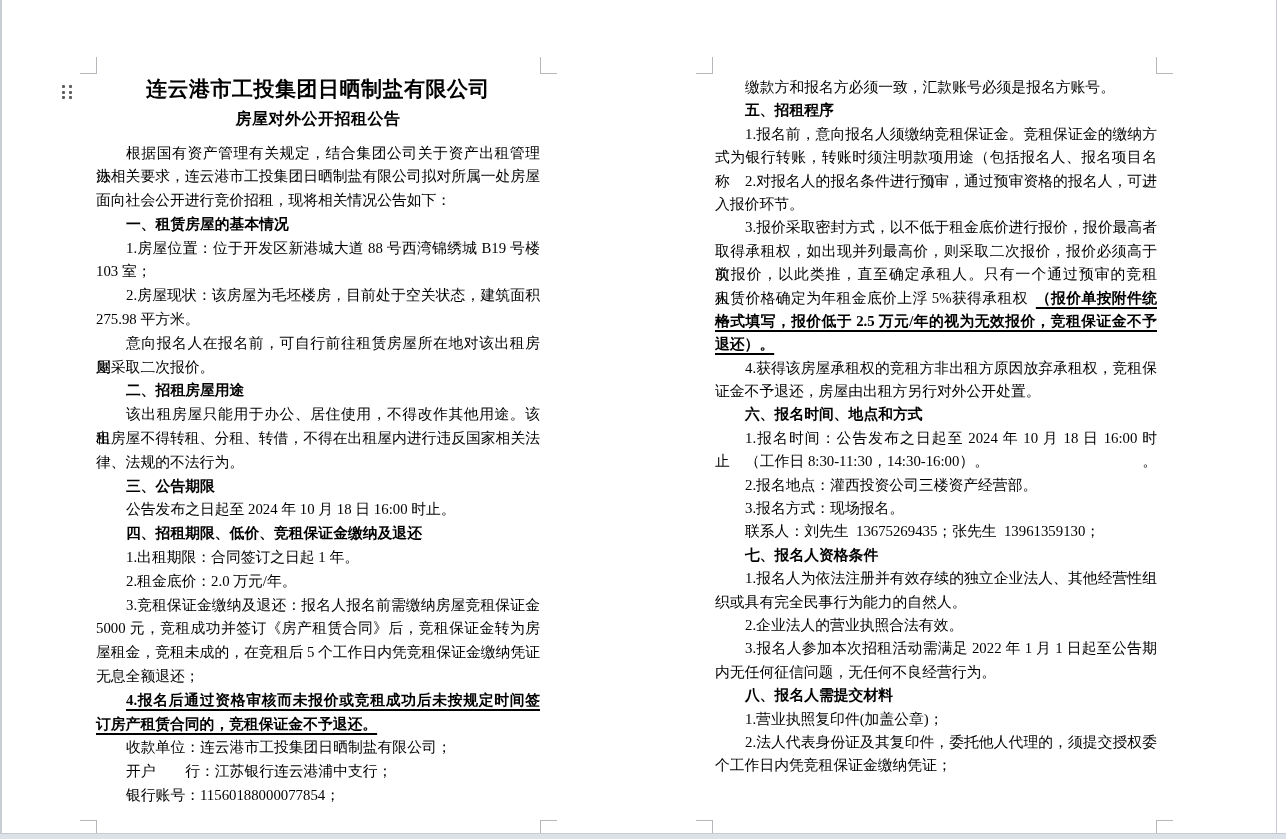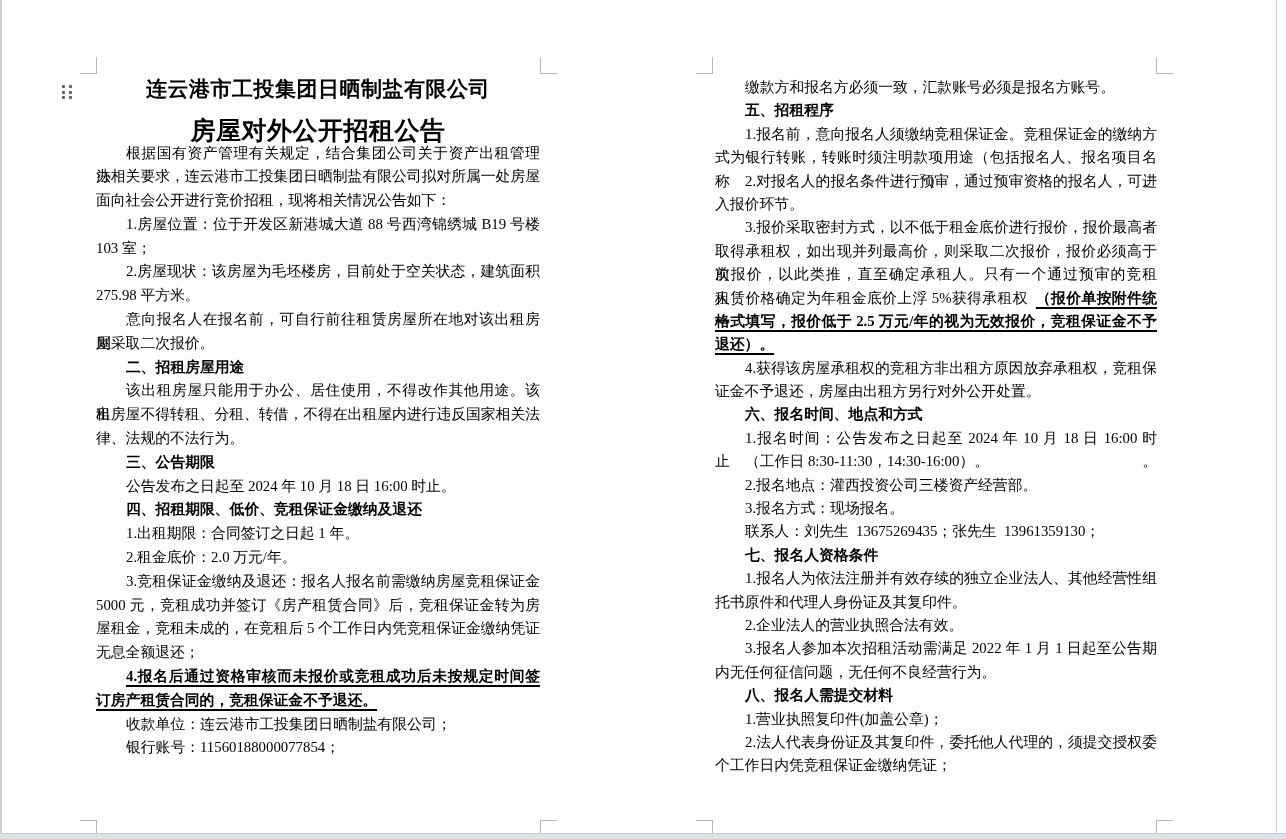--- a/index.html
+++ b/index.html
@@ -33,21 +33,21 @@
     grid-template-columns:3px 3px;grid-auto-rows:3px;column-gap:3.5px;row-gap:2.5px;}
   .handle .dot{width:3px;height:3px;background:#5c5c5c;border-radius:1px;}
 
   
   .col{position:absolute;top:0;}
   #p1 .col{left:94px;width:444px;}
   #p2 .col{left:97px;width:442px;}
 
   .t{position:absolute;left:0;width:100%;text-align:center;font-weight:bold;white-space:nowrap;}
   .t1{top:74px;height:30px;line-height:30px;font-size:21px;letter-spacing:0.5px;}
-  .t2{top:116px;height:30px;line-height:30px;font-size:25px;letter-spacing:0.5px;}
+  .t2{top:104px;height:30px;line-height:30px;font-size:16px;letter-spacing:0.5px;}
 
   .lines{position:absolute;left:0;width:100%;}
   #p1 .lines{top:141.5px;}
   #p2 .lines{top:76px;}
 
   .ln{height:23.8px;line-height:23.8px;font-size:14.8px;white-space:pre;}
   #p2 .ln{height:23.4px;line-height:23.4px;}
   .ln.i{text-indent:30px;}
   .ln.f{white-space:normal;text-align:justify;text-align-last:justify;}
   .b{font-weight:bold;}
@@ -78,20 +78,21 @@
       <div class="dot"></div>
         <div class="dot"></div>
     </div>
     <div class="col">
       <div class="t t1">连云港市工投集团日晒制盐有限公司</div>
       <div class="t t2">房屋对外公开招租公告</div>
       <div class="lines">
           <div class="ln i f"><span>根据国有资产管理有关规定，结合集团公司关于资产出租管理办</span></div>
           <div class="ln f"><span>法相关要求，连云港市工投集团日晒制盐有限公司拟对所属一处房屋</span></div>
           <div class="ln "><span>面向社会公开进行竞价招租，现将相关情况公告如下：</span></div>
+          <div class="ln i b"><span>一、租赁房屋的基本情况</span></div>
           <div class="ln i f"><span>1.房屋位置：位于开发区新港城大道 88 号西湾锦绣城 B19 号楼</span></div>
           <div class="ln "><span>103 室；</span></div>
           <div class="ln i f"><span>2.房屋现状：该房屋为毛坯楼房，目前处于空关状态，建筑面积</span></div>
           <div class="ln "><span>275.98 平方米。</span></div>
           <div class="ln i f"><span>意向报名人在报名前，可自行前往租赁房屋所在地对该出租房屋</span></div>
           <div class="ln "><span>则采取二次报价。</span></div>
           <div class="ln i b"><span>二、招租房屋用途</span></div>
           <div class="ln i f"><span>该出租房屋只能用于办公、居住使用，不得改作其他用途。该出</span></div>
           <div class="ln f"><span>租房屋不得转租、分租、转借，不得在出租屋内进行违反国家相关法</span></div>
           <div class="ln "><span>律、法规的不法行为。</span></div>
@@ -100,20 +101,21 @@
           <div class="ln i b"><span>四、招租期限、低价、竞租保证金缴纳及退还</span></div>
           <div class="ln i"><span>1.出租期限：合同签订之日起 1 年。</span></div>
           <div class="ln i"><span>2.租金底价：2.0 万元/年。</span></div>
           <div class="ln i f"><span>3.竞租保证金缴纳及退还：报名人报名前需缴纳房屋竞租保证金</span></div>
           <div class="ln f"><span>5000 元，竞租成功并签订《房产租赁合同》后，竞租保证金转为房</span></div>
           <div class="ln f"><span>屋租金，竞租未成的，在竞租后 5 个工作日内凭竞租保证金缴纳凭证</span></div>
           <div class="ln "><span>无息全额退还；</span></div>
           <div class="ln i b u f"><span>4.报名后通过资格审核而未报价或竞租成功后未按规定时间签</span></div>
           <div class="ln b u"><span>订房产租赁合同的，竞租保证金不予退还。</span></div>
           <div class="ln i"><span>收款单位：连云港市工投集团日晒制盐有限公司；</span></div>
+          <div class="ln i"><span>开户　　行：江苏银行连云港浦中支行；</span></div>
           <div class="ln i"><span>银行账号：11560188000077854；</span></div>
         </div>
     </div>
   </div>
 
   <div class="page" id="p2">
     <div class="mk tl"></div>
     <div class="mk tr"></div>
     <div class="mk bl"></div>
     <div class="mk br"></div>
@@ -134,21 +136,21 @@
           <div class="ln i f"><span>4.获得该房屋承租权的竞租方非出租方原因放弃承租权，竞租保</span></div>
           <div class="ln "><span>证金不予退还，房屋由出租方另行对外公开处置。</span></div>
           <div class="ln i b"><span>六、报名时间、地点和方式</span></div>
           <div class="ln i f"><span>1.报名时间：公告发布之日起至 2024 年 10 月 18 日 16:00 时止。</span></div>
           <div class="ln i"><span>（工作日 8:30-11:30，14:30-16:00）。</span></div>
           <div class="ln i"><span>2.报名地点：灌西投资公司三楼资产经营部。</span></div>
           <div class="ln i"><span>3.报名方式：现场报名。</span></div>
           <div class="ln i"><span>联系人：刘先生  13675269435；张先生  13961359130；</span></div>
           <div class="ln i b"><span>七、报名人资格条件</span></div>
           <div class="ln i f"><span>1.报名人为依法注册并有效存续的独立企业法人、其他经营性组</span></div>
-          <div class="ln "><span>托书原件和代理人身份证及其复印件。</span></div>
+          <div class="ln "><span>织或具有完全民事行为能力的自然人。</span></div>
           <div class="ln i"><span>2.企业法人的营业执照合法有效。</span></div>
           <div class="ln i f"><span>3.报名人参加本次招租活动需满足 2022 年 1 月 1 日起至公告期</span></div>
           <div class="ln "><span>内无任何征信问题，无任何不良经营行为。</span></div>
           <div class="ln i b"><span>八、报名人需提交材料</span></div>
           <div class="ln i"><span>1.营业执照复印件(加盖公章)；</span></div>
           <div class="ln i f"><span>2.法人代表身份证及其复印件，委托他人代理的，须提交授权委</span></div>
           <div class="ln "><span>个工作日内凭竞租保证金缴纳凭证；</span></div>
         </div>
     </div>
   </div>

